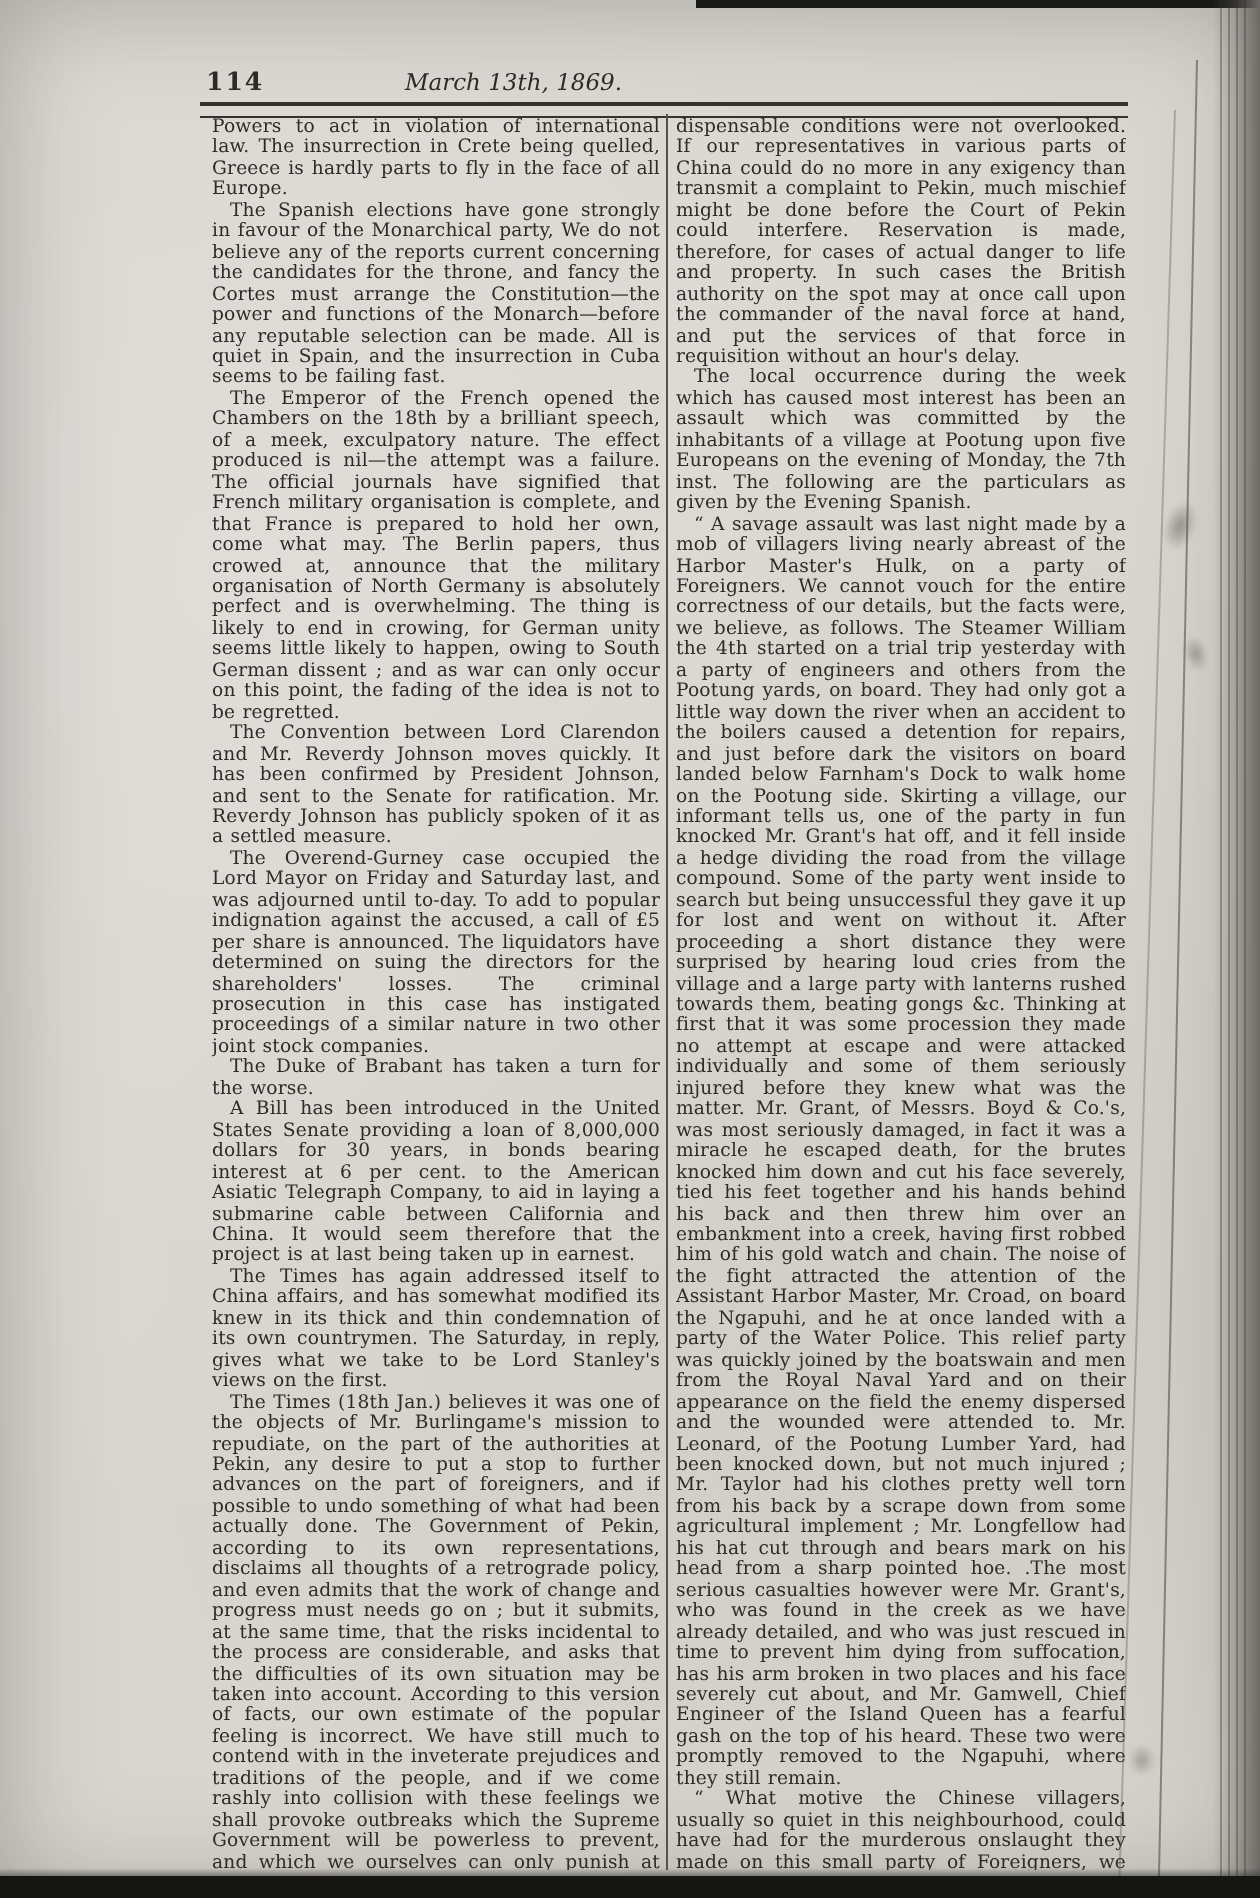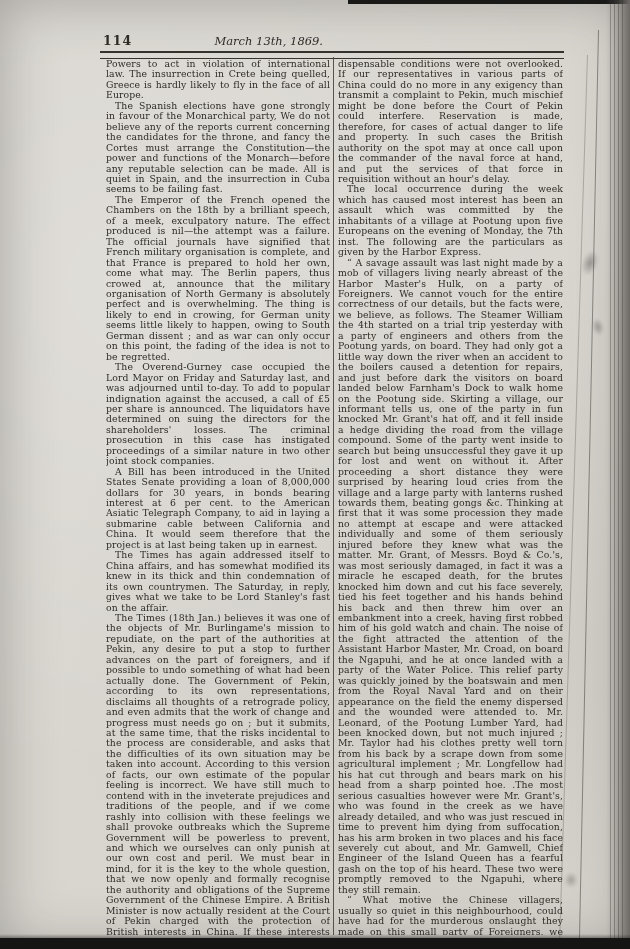--- a/index.html
+++ b/index.html
@@ -7,24 +7,24 @@
     position:relative;width:630px;height:949px;overflow:hidden;
     background:#d9d6d0;
     background-image:
       radial-gradient(circle at 20% 30%, rgba(255,255,255,0.18), rgba(0,0,0,0) 60%),
       radial-gradient(circle at 80% 70%, rgba(120,115,108,0.10), rgba(0,0,0,0) 55%);
     font-family:"DejaVu Serif","Liberation Serif",serif;
     color:#2e2b27;
     box-shadow: inset 0 0 55px rgba(60,58,54,0.35);
   }
   
-  .header{position:absolute;top:33px;left:103px;width:462px;display:flex;align-items:flex-end;}
+  .header{position:absolute;top:33px;left:103px;width:462px;display:flex;align-items:flex-end;gap:28px;}
   .pageno{font-weight:bold;font-size:12.5px;width:70px;letter-spacing:1px;}
   .title{flex:1;text-align:center;font-weight:bold;font-size:12.5px;letter-spacing:0.8px;white-space:nowrap;}
-  .date{width:110px;text-align:right;font-style:italic;font-size:11.5px;white-space:nowrap;margin-left:40px;}
+  .date{width:110px;text-align:right;font-style:italic;font-size:11.5px;white-space:nowrap;}
   .double-rule{position:absolute;top:51px;left:100px;width:464px;height:5px;
     border-top:2px solid #35322d;border-bottom:1px solid #35322d;}
   
   .col{position:absolute;top:59px;height:876px;overflow:hidden;text-align:justify;
        font-size:9.3px;line-height:10.45px;letter-spacing:0.1px;word-spacing:0.5px;}
   #col-left{left:106px;width:224px;}
   #col-right{left:338px;width:225px;}
   .col-divider{position:absolute;top:57px;left:332.5px;width:1px;height:878px;background:#55514b;}
   .para{margin:0;}
   .para.indent{text-indent:9px;}
@@ -56,34 +56,36 @@
 <div id="scan">
 
   <div class="header">
     <span class="pageno">114</span>
     <span class="date">March 13th, 1869.</span>
   </div>
 
   <div class="double-rule"></div>
 
   <div id="col-left" class="col">
-      <p class="para"><span>Powers to act in violation of international law.  The insurrection in Crete being quelled, Greece is hardly likely to fly in the face of all Europe.</span></p>
+      <p class="para"><span>Powers to act in violation of international law.  The insurrection in Crete being quelled, Greece is hardly parts to fly in the face of all Europe.</span></p>
       <p class="para indent"><span>The Spanish elections have gone strongly in favour of the Monarchical party,  We do not believe any of the reports current concerning the candidates for the throne, and fancy the Cortes must arrange the Constitution—the power and functions of the Monarch—before any reputable selection can be made.  All is quiet in Spain, and the insurrection in Cuba seems to be failing fast.</span></p>
       <p class="para indent"><span>The Emperor of the French opened the Chambers on the 18th by a brilliant speech, of a meek, exculpatory nature.  The effect produced is </span><span class="ital">nil</span><span>—the attempt was a failure.  The official journals have signified that French military organisation is complete, and that France is prepared to hold her own, come what may. The Berlin papers, thus crowed at, announce that the military organisation of North Germany is absolutely perfect and is overwhelming.  The thing is likely to end in crowing, for German unity seems little likely to happen, owing to South German dissent ; and as war can only occur on this point, the fading of the idea is not to be regretted.</span></p>
+      <p class="para indent"><span>The Convention between Lord Clarendon and Mr. Reverdy Johnson moves quickly.  It has been confirmed by President Johnson, and sent to the Senate for ratification.  Mr. Reverdy Johnson has publicly spoken of it as a settled measure.</span></p>
       <p class="para indent"><span>The Overend-Gurney case occupied the Lord Mayor on Friday and Saturday last, and was adjourned until to-day.  To add to popular indignation against the accused, a call of £5 per share is announced.  The liquidators have determined on suing the directors for the shareholders' losses.  The criminal prosecution in this case has instigated proceedings of a similar nature in two other joint stock companies.</span></p>
+      <p class="para indent"><span>The Duke of Brabant has taken a turn for the worse.</span></p>
       <p class="para indent"><span>A Bill has been  introduced  in the United States Senate providing a loan of 8,000,000 dollars for 30 years, in bonds bearing interest at 6 per cent. to the American Asiatic Telegraph Company, to aid in laying a submarine cable between California and China. It would seem  therefore that the project  is at last being taken up in earnest.</span></p>
-      <p class="para indent"><span>The </span><span class="ital">Times</span><span> has again addressed itself to China affairs, and has somewhat modified its knew in its thick and thin condemnation of its own countrymen.  The </span><span class="ital">Saturday</span><span>, in reply, gives what we take to be Lord Stanley's fast on the affair.</span></p>
+      <p class="para indent"><span>The </span><span class="ital">Times</span><span> has again addressed itself to China affairs, and has somewhat modified its knew in its thick and thin condemnation of its own countrymen.  The </span><span class="ital">Saturday</span><span>, in reply, gives what we take to be Lord Stanley's views on the first.</span></p>
       <p class="para indent"><span>The </span><span class="ital">Times</span><span> (18th Jan.) believes it was one of the objects of  Mr.  Burlingame's  mission to repudiate, on the part of the authorities at Pekin, any desire to put a stop to further advances on the part of foreigners, and if possible to undo something of what had been actually done.  The Government of Pekin, according to its own representations, disclaims all thoughts of a retrograde policy, and even admits that the work of change and progress must needs go on ; but it submits, at the same time, that the  risks incidental to the process are  considerable, and asks  that the difficulties of its own situation may be taken into account.  According to this version of facts, our own estimate of the popular feeling is incorrect.  We have still much to contend with in the inveterate prejudices and traditions of the people, and if we come rashly into collision with these feelings we shall provoke outbreaks which the Supreme Government will be powerless to prevent, and which we ourselves can only punish at our own cost and peril.  We must bear in mind, for it is the key to the whole  question, that we now openly and formally recognise the authority and obligations of the Supreme Government of the Chinese Empire.  A British Minister is now actually resident at the Court of Pekin charged with the protection of British interests in China.  If these interests are attacked or imperilled, it is the duty of our Minister to remonstrate, and of the Chinese Government to attend to his representations.  In default of such attention we should know how to act, but, at any rate, it is only reasonable that we, after establishing of our own free will this system of diplomatic communication, should resort to it when occasion occurs, instead of appealing to force on the spot, as if there were no central authority in the empire and no course open to us except that of taking the law at once into our own hands.  This, the </span></p>
     </div>
 
   <div class="col-divider"></div>
 
   <div id="col-right" class="col">
       <p class="para"><span class="ital">dispensable conditions were not  overlooked.</span><span>  If our representatives in various parts of China could do no more in any exigency than  transmit a  complaint to Pekin, much mischief might be done before the Court of Pekin could interfere.  </span><span class="ital">Reservation is made, therefore, for cases of actual danger to life and property.</span><span>  In such cases the  British  authority on the spot may at once call upon the commander of  the  naval  force at hand, and put the services of that  force in requisition without an hour's delay.</span></p>
-      <p class="para indent"><span>The local  occurrence  during the week which has caused most interest has been an assault  which was committed by the inhabitants of a village at Pootung upon five Europeans on the evening of Monday, the 7th inst.  The following are the particulars as given by the </span><span class="ital">Harbor Express</span><span>.</span></p>
+      <p class="para indent"><span>The local  occurrence  during the week which has caused most interest has been an assault  which was committed by the inhabitants of a village at Pootung upon five Europeans on the evening of Monday, the 7th inst.  The following are the particulars as given by the </span><span class="ital">Evening Spanish</span><span>.</span></p>
       <p class="para indent"><span>“ A savage assault was last night made by a mob of villagers living nearly abreast of the Harbor Master's Hulk, on a party of Foreigners.  We cannot vouch for the entire correctness of our details, but the facts were, we believe, as follows.  The  Steamer  </span><span class="ital">William the 4th</span><span> started on a trial trip yesterday with a party of engineers and others from the Pootung yards, on board. They had only got a little way down the river when an accident to the boilers caused a  detention  for repairs, and just before dark the visitors on board landed below Farnham's Dock  to  walk  home on  the  Pootung side. Skirting a village, our informant  tells  us,  one of the party in fun knocked Mr. Grant's hat off, and it fell inside a hedge dividing the road from the village compound.  Some of the party went inside to search but being unsuccessful they gave it up for lost and went on without it.  After  proceeding  a  short  distance they were surprised by hearing loud cries from the village and a large party with lanterns rushed towards them, beating gongs &amp;c.  Thinking at first that it was some procession they made no attempt at escape and were attacked individually and some of them  seriously injured before they knew what was the matter.  Mr. Grant, of Messrs. Boyd &amp; Co.'s, was most seriously damaged, in fact it was a miracle he escaped death, for the brutes knocked him down and cut his face severely, tied his feet together and his hands behind his back  and  then  threw  him  over an  embankment into  a  creek,  having  first  robbed  him  of  his gold  watch and chain.  The  noise  of the fight attracted  the  attention  of  the Assistant Harbor Master, Mr. Croad, on board  the  </span><span class="ital">Ngapuhi</span><span>, and he at once  landed  with  a  party  of  the  Water Police. This relief party was quickly joined by the boatswain and men from the Royal Naval Yard and on their appearance on  the  field  the enemy  dispersed and the wounded were attended to.  Mr. Leonard, of the Pootung Lumber Yard, had been knocked down,  but not much  injured ; Mr. Taylor had his clothes pretty well torn from his back by a scrape down  from  some agricultural implement ; Mr.  Longfellow  had  his hat cut through and bears mark on his head  from  a  sharp pointed hoe. .The  most serious  casualties  however were Mr. Grant's, who was found in the creek  as  we have already detailed, and  who  was  just  rescued in time to prevent him dying  from  suffocation, has his arm broken in  two  places  and  his  face  severely cut about, and Mr. Gamwell, Chief Engineer  of  the </span><span class="ital">Island Queen</span><span> has a fearful gash on the top of his heard.  These two were  promptly  removed  to  the  </span><span class="ital">Ngapuhi</span><span>,  where they still remain.</span></p>
       <p class="para indent"><span>“ What motive the Chinese villagers, usually so quiet in this neighbourhood,  could  have  had  for  the  murderous onslaught  they  made  on  this small  party  of Foreigners,  we are a loss to conceive; all of  the  party declare they had given them no  provocation  whatever, and  that  they  were  quite  taken  by  surprise.”</span></p>
     </div>
 
   <div class="top-strip"></div>
   <div class="right-edge"></div>
   <div class="edge-streaks"></div>
   <div class="fore-edge-line"></div>
   <div class="crease"></div>
   <div class="smudge" id="smudge-1"></div>

